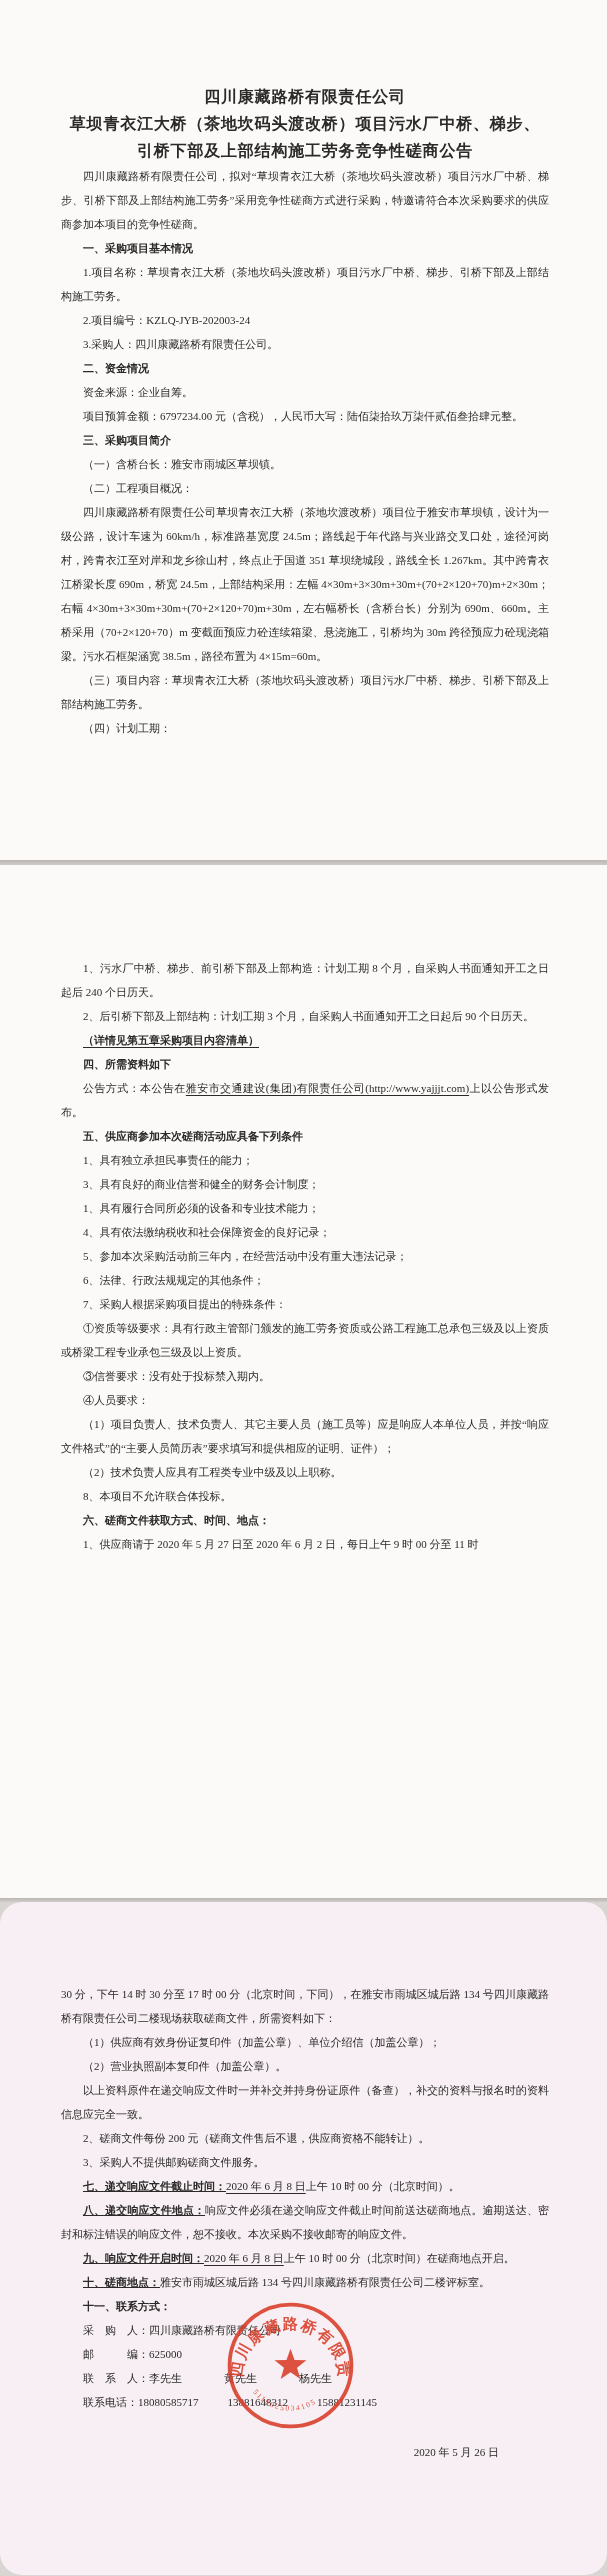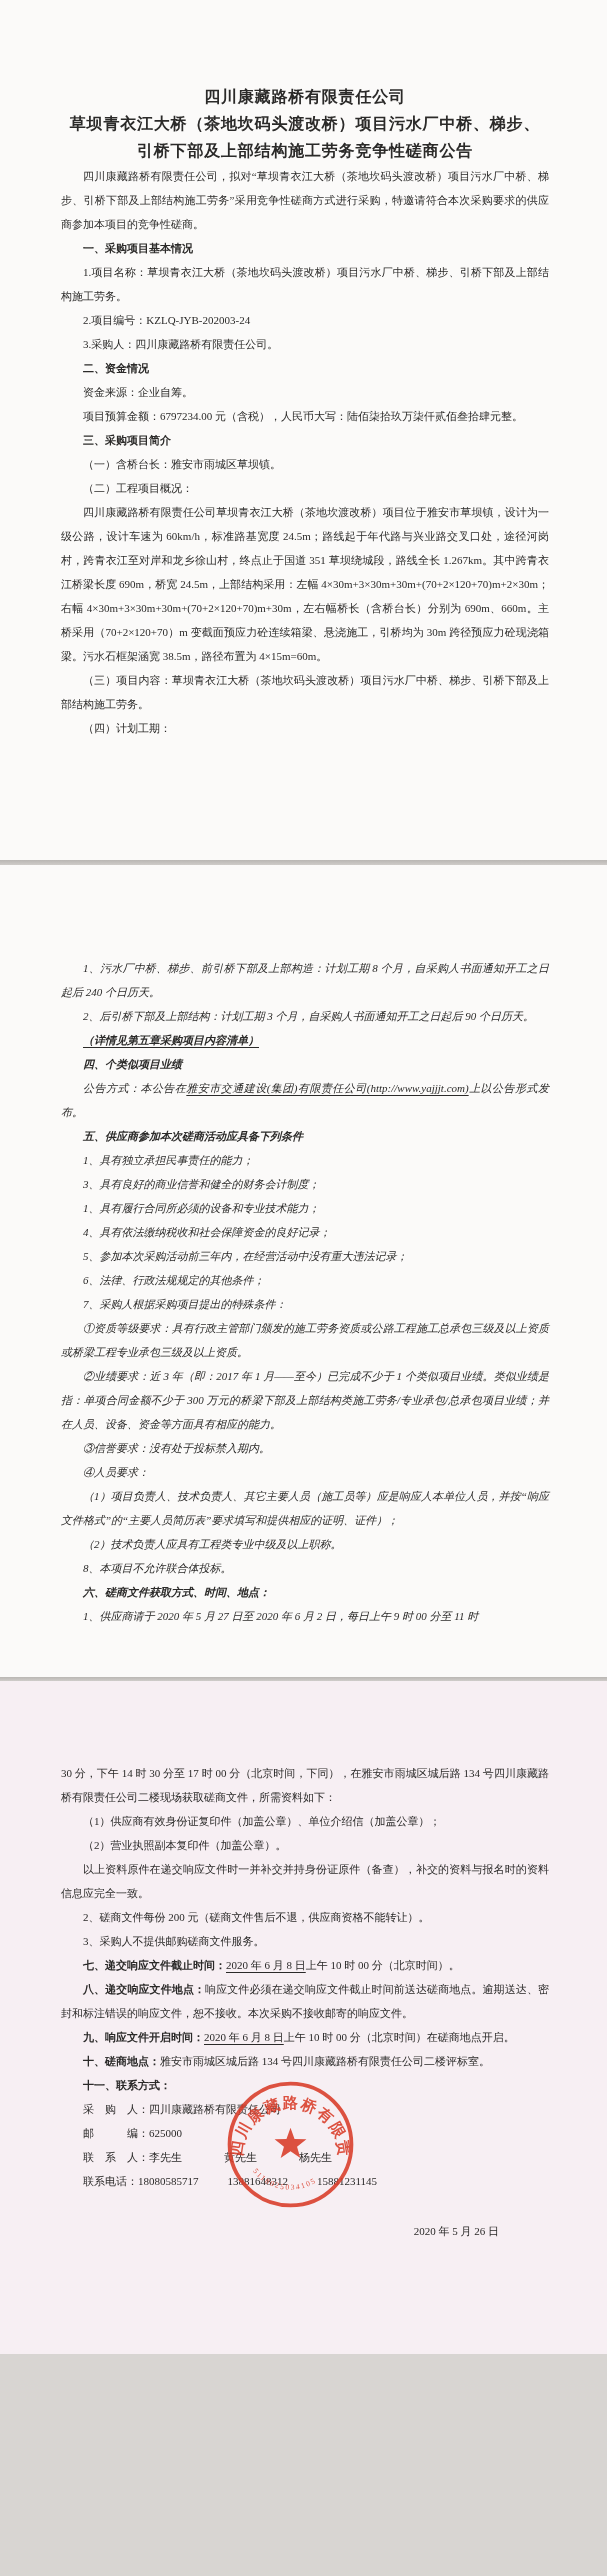--- a/index.html
+++ b/index.html
@@ -9,21 +9,21 @@
     font-family:"Liberation Serif", serif;
     color:#2b2a29;
   }
   .page { width:607px; overflow:hidden; position:relative; box-sizing:border-box; }
   .page-white { background:#fbfaf9; }
   .page-pink  { background:#f7eff3; }
   .seam { height:4.6px; background:linear-gradient(#b9b6b3,#cfccc9); }
   .content { padding-left:61px; padding-right:58px; box-sizing:border-box; }
   p { margin:0; font-size:11px; line-height:24px; text-align:justify; }
   p.ind { text-indent:2em; }
-  .hd { font-family:"Liberation Sans", sans-serif; font-weight:bold; }
+  .hd { font-family:"Liberation Sans", sans-serif; font-weight:bold;text-decoration:underline; }
   p.hd-line { font-family:"Liberation Sans", sans-serif; font-weight:bold; }
   .title {
     margin:0; text-align:center; font-weight:bold;
     font-size:16px; line-height:27px; letter-spacing:0.8px;
   }
   .bold-u { font-weight:bold; text-decoration:underline; text-underline-offset:3px; }
   u { text-underline-offset:3px; }
   .gapwide { margin-right:42px; }
   .gaptel  { margin-right:29px; }
   .date-line { text-align:right; padding-right:50px; margin-top:26px; text-indent:0; }
@@ -59,53 +59,52 @@
     <p class="ind">（一）含桥台长：雅安市雨城区草坝镇。</p>
     <p class="ind">（二）工程项目概况：</p>
     <p class="ind">四川康藏路桥有限责任公司草坝青衣江大桥（茶地坎渡改桥）项目位于雅安市草坝镇，设计为一级公路，设计车速为 60km/h，标准路基宽度 24.5m；路线起于年代路与兴业路交叉口处，途径河岗村，跨青衣江至对岸和龙乡徐山村，终点止于国道 351 草坝绕城段，路线全长 1.267km。其中跨青衣江桥梁长度 690m，桥宽 24.5m，上部结构采用：左幅 4×30m+3×30m+30m+(70+2×120+70)m+2×30m；右幅 4×30m+3×30m+30m+(70+2×120+70)m+30m，左右幅桥长（含桥台长）分别为 690m、660m。主桥采用（70+2×120+70）m 变截面预应力砼连续箱梁、悬浇施工，引桥均为 30m 跨径预应力砼现浇箱梁。污水石框架涵宽 38.5m，路径布置为 4×15m=60m。</p>
     <p class="ind">（三）项目内容：草坝青衣江大桥（茶地坎码头渡改桥）项目污水厂中桥、梯步、引桥下部及上部结构施工劳务。</p>
     <p class="ind">（四）计划工期：</p>
   </div>
 </div>
 
 <div class="seam"></div>
 
-<div class="page page-white" style="height:812px;font-style:italic;">
+<div class="page page-white" style="height:1033px;">
   <div class="content pad-top-2">
     <p class="ind">1、污水厂中桥、梯步、前引桥下部及上部构造：计划工期 8 个月，自采购人书面通知开工之日起后 240 个日历天。</p>
     <p class="ind">2、后引桥下部及上部结构：计划工期 3 个月，自采购人书面通知开工之日起后 90 个日历天。</p>
     <p class="ind"><span class="bold-u">（详情见第五章采购项目内容清单）</span></p>
 
-    <p class="ind hd-line">四、个类似项目业绩</p>
+    <p class="ind hd-line">四、所需资料如下</p>
     <p class="ind"><span>公告方式：本公告在</span><u>雅安市交通建设(集团)有限责任公司(http://www.yajjjt.com)</u><span>上以公告形式发布。</span></p>
 
     <p class="ind hd-line">五、供应商参加本次磋商活动应具备下列条件</p>
     <p class="ind">1、具有独立承担民事责任的能力；</p>
     <p class="ind">3、具有良好的商业信誉和健全的财务会计制度；</p>
     <p class="ind">1、具有履行合同所必须的设备和专业技术能力；</p>
     <p class="ind">4、具有依法缴纳税收和社会保障资金的良好记录；</p>
     <p class="ind">5、参加本次采购活动前三年内，在经营活动中没有重大违法记录；</p>
     <p class="ind">6、法律、行政法规规定的其他条件；</p>
     <p class="ind">7、采购人根据采购项目提出的特殊条件：</p>
     <p class="ind">①资质等级要求：具有行政主管部门颁发的施工劳务资质或公路工程施工总承包三级及以上资质或桥梁工程专业承包三级及以上资质。</p>
-    <p class="ind">②业绩要求：近 3 年（即：2017 年 1 月——至今）已完成不少于 1 个类似项目业绩。类似业绩是指：单项合同金额不少于 300 万元的桥梁下部及上部结构类施工劳务/专业承包/总承包项目业绩；并在人员、设备、资金等方面具有相应的能力。</p>
     <p class="ind">③信誉要求：没有处于投标禁入期内。</p>
     <p class="ind">④人员要求：</p>
     <p class="ind">（1）项目负责人、技术负责人、其它主要人员（施工员等）应是响应人本单位人员，并按“响应文件格式”的“主要人员简历表”要求填写和提供相应的证明、证件）；</p>
     <p class="ind">（2）技术负责人应具有工程类专业中级及以上职称。</p>
     <p class="ind">8、本项目不允许联合体投标。</p>
 
     <p class="ind hd-line">六、磋商文件获取方式、时间、地点：</p>
     <p class="ind">1、供应商请于 2020 年 5 月 27 日至 2020 年 6 月 2 日，每日上午 9 时 00 分至 11 时</p>
   </div>
 </div>
 
 <div class="seam"></div>
 
-<div class="page page-pink" style="height:673px;">
+<div class="page page-pink" style="height:673px;border-radius:22px;">
   <div class="content pad-top-3">
     <p>30 分，下午 14 时 30 分至 17 时 00 分（北京时间，下同），在雅安市雨城区城后路 134 号四川康藏路桥有限责任公司二楼现场获取磋商文件，所需资料如下：</p>
     <p class="ind">（1）供应商有效身份证复印件（加盖公章）、单位介绍信（加盖公章）；</p>
     <p class="ind">（2）营业执照副本复印件（加盖公章）。</p>
     <p class="ind">以上资料原件在递交响应文件时一并补交并持身份证原件（备查），补交的资料与报名时的资料信息应完全一致。</p>
     <p class="ind">2、磋商文件每份 200 元（磋商文件售后不退，供应商资格不能转让）。</p>
     <p class="ind">3、采购人不提供邮购磋商文件服务。</p>
 
     <p class="ind"><span class="hd">七、递交响应文件截止时间：</span><u>2020 年 6 月 8 日</u><span>上午 10 时 00 分（北京时间）。</span></p>
 

